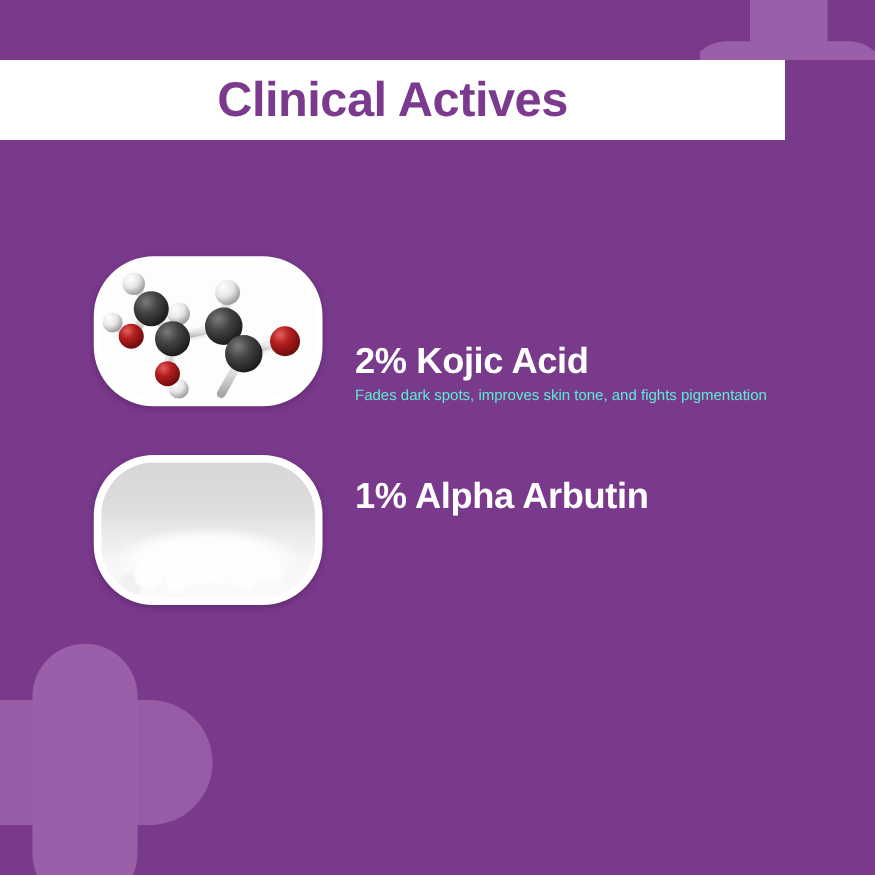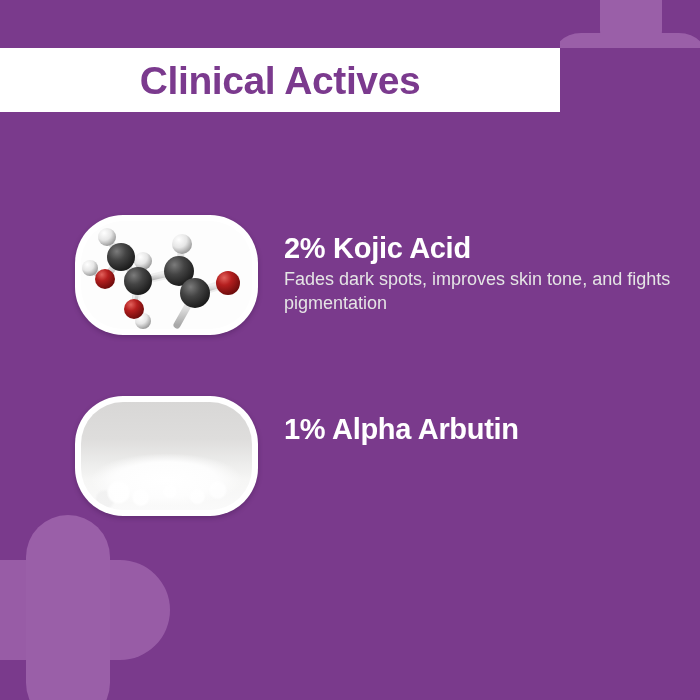--- a/index.html
+++ b/index.html
@@ -80,21 +80,21 @@
     border-radius: 50px;
     background: #9a5fa8;
     opacity: 0.92;
   }
 
   
   #header-band {
     position: absolute;
     left: 0;
     top: 48px;
-    width: 560px;
+    width: 628px;
     height: 64px;
     background: #ffffff;
     z-index: 5;
     display: flex;
     align-items: center;
     justify-content: center;
   }
   #page-title {
     color: #7b3a8e;
     font-size: 39px;
@@ -106,22 +106,22 @@
 
   
   .row {
     position: absolute;
     left: 0;
     width: 700px;
     display: flex;
     align-items: flex-start;
     z-index: 3;
   }
-  #row-0 { top: 215px; }
-  #row-1 { top: 396px; }
+  #row-0 { top: 205px; align-items: flex-end; }
+  #row-1 { top: 364px; }
 
   .thumb {
     position: relative;
     flex: 0 0 auto;
     margin-left: 75px;
     width: 183px;
     height: 120px;
     border-radius: 48px;
     background: #ffffff;
     box-shadow: 0 2px 5px rgba(40,10,50,0.28);
@@ -174,22 +174,22 @@
   .item-heading {
     color: #ffffff;
     font-size: 29px;
     font-weight: bold;
     line-height: 1.08;
     letter-spacing: -0.3px;
     margin: 18px 0 4px 0;
     white-space: nowrap;
   }
   .item-desc {
-    color: #e5e5e5;
-    font-size: 18px;
+    color: #5eead4;
+    font-size: 12px;
     font-weight: normal;
     line-height: 1.33;
     margin: 0;
     max-width: 395px;
   }
 </style>
 </head>
 <body>
 
 <div id="page">

